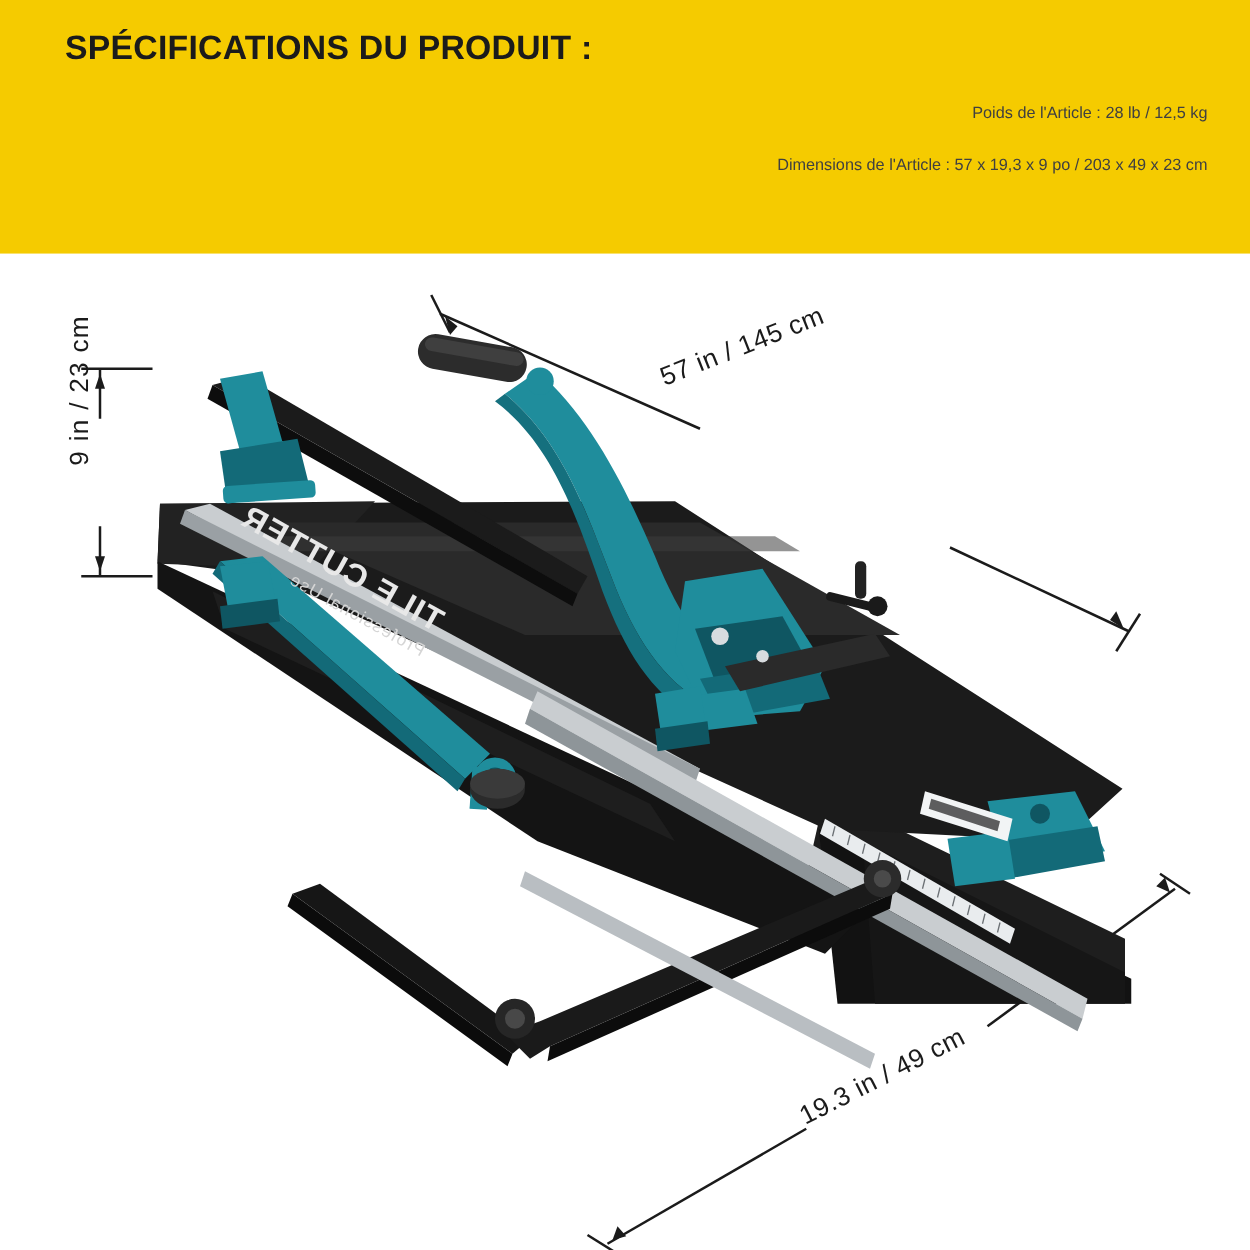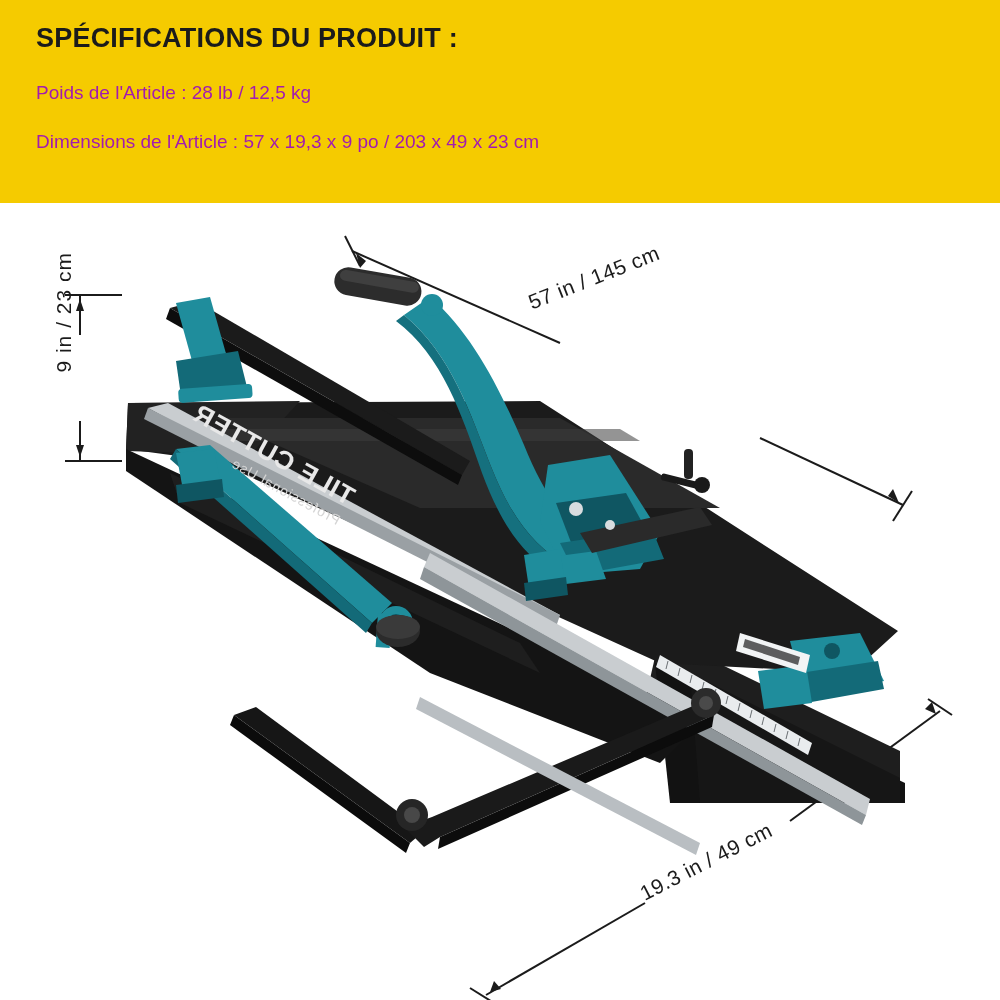--- a/index.html
+++ b/index.html
@@ -22,35 +22,36 @@
 
   
   .spec-banner {
     position: absolute;
     left: 0;
     top: 0;
     width: 1000px;
     height: 203px;
     background: #f5cb00;
     box-sizing: border-box;
-    padding: 24px 34px 0 36px;
+    padding: 24px 34px 0 52px;
   }
   .spec-title {
     font-size: 27px;
     font-weight: bold;
     color: #1b1b1b;
     letter-spacing: 0.2px;
     margin: 0 0 28px 0;
     line-height: 1.1;
   }
   .spec-line {
-    font-size: 19px;
-    color: #a21caf;
+    font-size: 13px;
+    color: #404040;
     margin: 0 0 27px 0;
     line-height: 1.2;
+    text-align: right;
   }
 
   
   .illustration {
     position: absolute;
     left: 0;
     top: 203px;
     width: 1000px;
     height: 797px;
     background: #ffffff;

